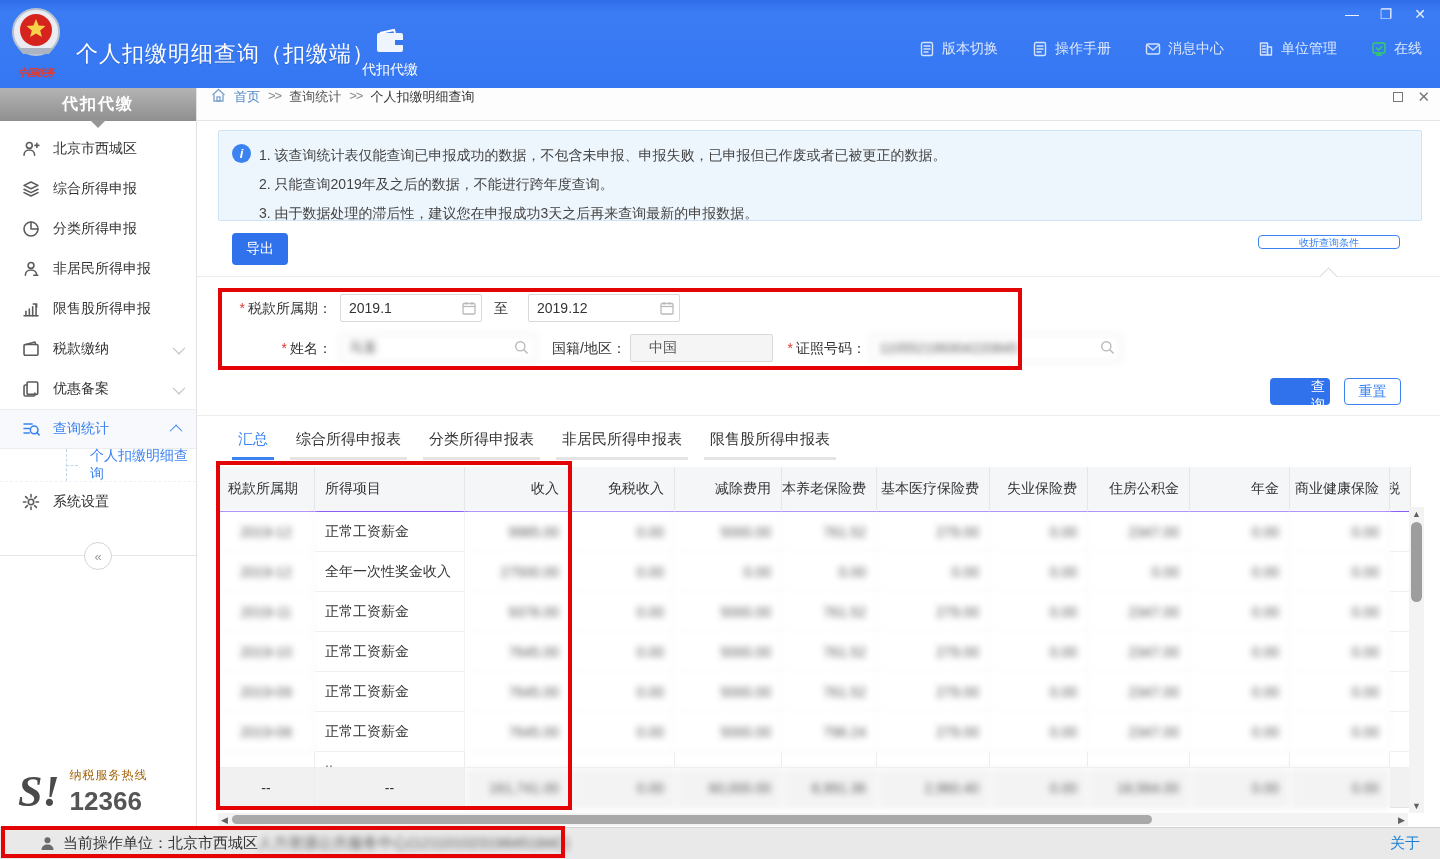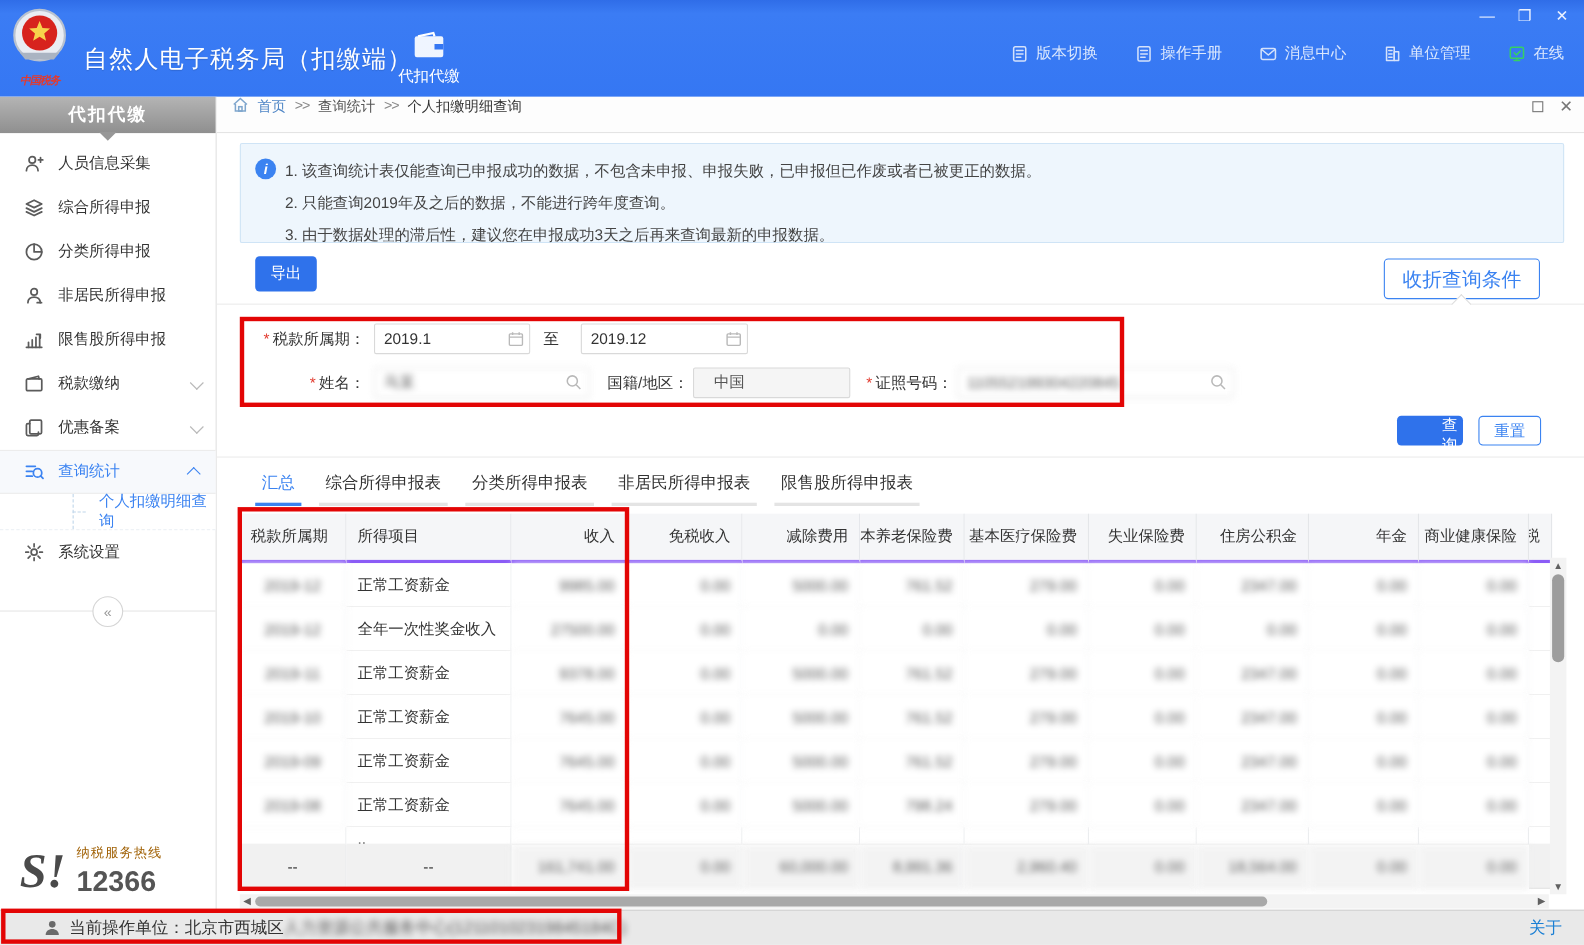--- a/index.html
+++ b/index.html
@@ -73,22 +73,22 @@
   .notice { position:absolute; left:218px; top:130px; width:1204px; height:91px; background:#eef6fd;
     border:1px solid #cfe4f6; border-radius:2px; padding:10px 14px 0 40px; }
   .notice .info-ic { position:absolute; left:13px; top:13px; width:19px; height:19px; border-radius:50%;
     background:#3b83f1; color:#fff; font-size:13px; font-weight:bold; display:flex; align-items:center;
     justify-content:center; font-style:italic; }
   .notice-line { font-size:14px; color:#444; line-height:29px; white-space:nowrap; }
 
   
   .btn-export { position:absolute; left:232px; top:233px; width:56px; height:32px; background:#2f72eb;
     border:none; border-radius:4px; color:#fff; font-size:14px; cursor:pointer; }
-  .btn-collapse { position:absolute; left:1258px; top:235px; width:142px; height:37px; background:#fff;
-    border:1px solid #3b83f1; border-radius:4px; color:#3b83f1; font-size:18px; cursor:pointer; }
+  .btn-collapse { position:absolute; left:1258px; top:235px; width:142px; height:14px; background:#fff;
+    border:1px solid #3b83f1; border-radius:4px; color:#3b83f1; font-size:10px; cursor:pointer; }
   .hr1 { position:absolute; left:197px; top:276px; width:1243px; border-top:1px solid #ececec; }
   .panel-notch { position:absolute; left:1322px; top:270px; width:13px; height:13px; background:#fff;
     transform:rotate(45deg); border-left:1px solid #ddd; border-top:1px solid #ddd; }
 
   
   .f-label { position:absolute; font-size:14px; color:#333; line-height:28px; text-align:right; }
   .f-label .req { color:#e23a2e; margin-right:3px; }
   .f-input { position:absolute; height:28px; border:1px solid #d9d9d9; border-radius:2px; background:#fff;
     font-size:14px; color:#333; padding:0 26px 0 8px; font-family:inherit; }
   .f-input.plain { padding-right:8px; }
@@ -105,21 +105,21 @@
   .tabs { position:absolute; left:232px; top:424px; display:flex; gap:16px; }
   .tab { font-size:15px; color:#333; padding:6px 6px 8px; border-bottom:3px solid #e4e4e4; cursor:pointer; }
   .tab.active { color:#3b83f1; border-bottom-color:#3b83f1; }
 
   
   .grid { position:absolute; left:218px; top:467px; width:1190px; }
   .t-row { display:grid; grid-template-columns:97px 150px 105px 105px 107px 95px 113px 98px 102px 100px 100px 18px; }
   .t-cell { height:40px; display:flex; align-items:center; padding:0 10px; font-size:14px; color:#333;
     border-right:1px solid #ebedef; border-bottom:1px solid #efefef; overflow:hidden; white-space:nowrap; background:#fff; }
   .t-head .t-cell { height:45px; background:#f5f6f8; color:#333; border-right:1px solid #e4e6e9;
-    border-bottom:3px solid #8b5cf6; }
+    border-bottom:1px solid #8b5cf6; }
   .t-cell.num { justify-content:flex-end; }
   .t-cell.ctr { justify-content:center; }
   .t-row.partial .t-cell { height:16px; align-items:flex-start; padding-top:2px; color:#666; }
   .t-row.summary .t-cell { background:#f1f1f1; border-bottom:1px solid #e3e3e3; }
   .redact { filter:blur(3px); opacity:.8; }
 
   
   .vscroll { position:absolute; left:1409px; top:507px; width:15px; height:306px; background:#f3f3f3; }
   .vscroll .arr { position:absolute; left:0; width:15px; height:14px; color:#616161; font-size:9px;
     display:flex; align-items:center; justify-content:center; }
@@ -156,21 +156,21 @@
     <div class="logo">
       <svg width="52" height="60" viewBox="0 0 52 60">
         <circle cx="26" cy="26" r="23" fill="#e9edf3"></circle>
         <circle cx="26" cy="26" r="23" fill="none" stroke="#b9c2cf" stroke-width="2"></circle>
         <circle cx="26" cy="24" r="16" fill="#d7231d"></circle>
         <path d="M26 13l2.6 6.4 6.9.5-5.3 4.5 1.7 6.7-5.9-3.7-5.9 3.7 1.7-6.7-5.3-4.5 6.9-.5z" fill="#f7d34c"></path>
         <path d="M8 42h36l-5 6H13z" fill="#aab4c2"></path>
       </svg>
       <div class="logo-script">中国税务</div>
     </div>
-    <div class="app-title">自然人电子税务局（扣缴端）</div>
+    <div class="app-title">个人扣缴明细查询（扣缴端）</div>
   </div>
   <div class="module-tab">
     <span>
       <svg width="30" height="26" viewBox="0 0 30 26" fill="none" stroke="#ffffff" stroke-width="2">
         <rect x="2" y="5" width="26" height="19" rx="2" fill="#ffffff" stroke="none" opacity=".92"></rect>
         <path d="M5 5l14-3 1 3" stroke="#ffffff"></path>
         <rect x="20" y="12" width="8" height="5" fill="#3577f3" stroke="none"></rect>
       </svg>
     </span>
     <span class="lbl">代扣代缴</span>
@@ -241,21 +241,21 @@
   <nav class="menu" id="side-menu">
       <div class="menu-item">
         <span class="icn">
           <svg width="18" height="18" viewBox="0 0 16 16" fill="none" stroke="#5b5b5b" stroke-width="1.4" stroke-linecap="round" stroke-linejoin="round">
             <circle cx="6.5" cy="4.8" r="2.6"></circle>
             <path d="M1.8 13.5c0-2.9 2.1-4.6 4.7-4.6s4.7 1.7 4.7 4.6"></path>
             <line x1="11.5" y1="4.8" x2="15" y2="4.8"></line>
             <line x1="13.2" y1="3" x2="13.2" y2="6.6"></line>
           </svg>
         </span>
-        <span class="mi-label">人员信息采集</span>
+        <span class="mi-label">北京市西城区</span>
       </div>
       <div class="menu-item">
         <span class="icn">
           <svg width="18" height="18" viewBox="0 0 16 16" fill="none" stroke="#5b5b5b" stroke-width="1.4" stroke-linecap="round" stroke-linejoin="round">
             <path d="M8 1.8l6.2 3-6.2 3-6.2-3z"></path>
             <path d="M1.8 8.2L8 11.2l6.2-3"></path>
             <path d="M1.8 11.2L8 14.2l6.2-3"></path>
           </svg>
         </span>
         <span class="mi-label">综合所得申报</span>

